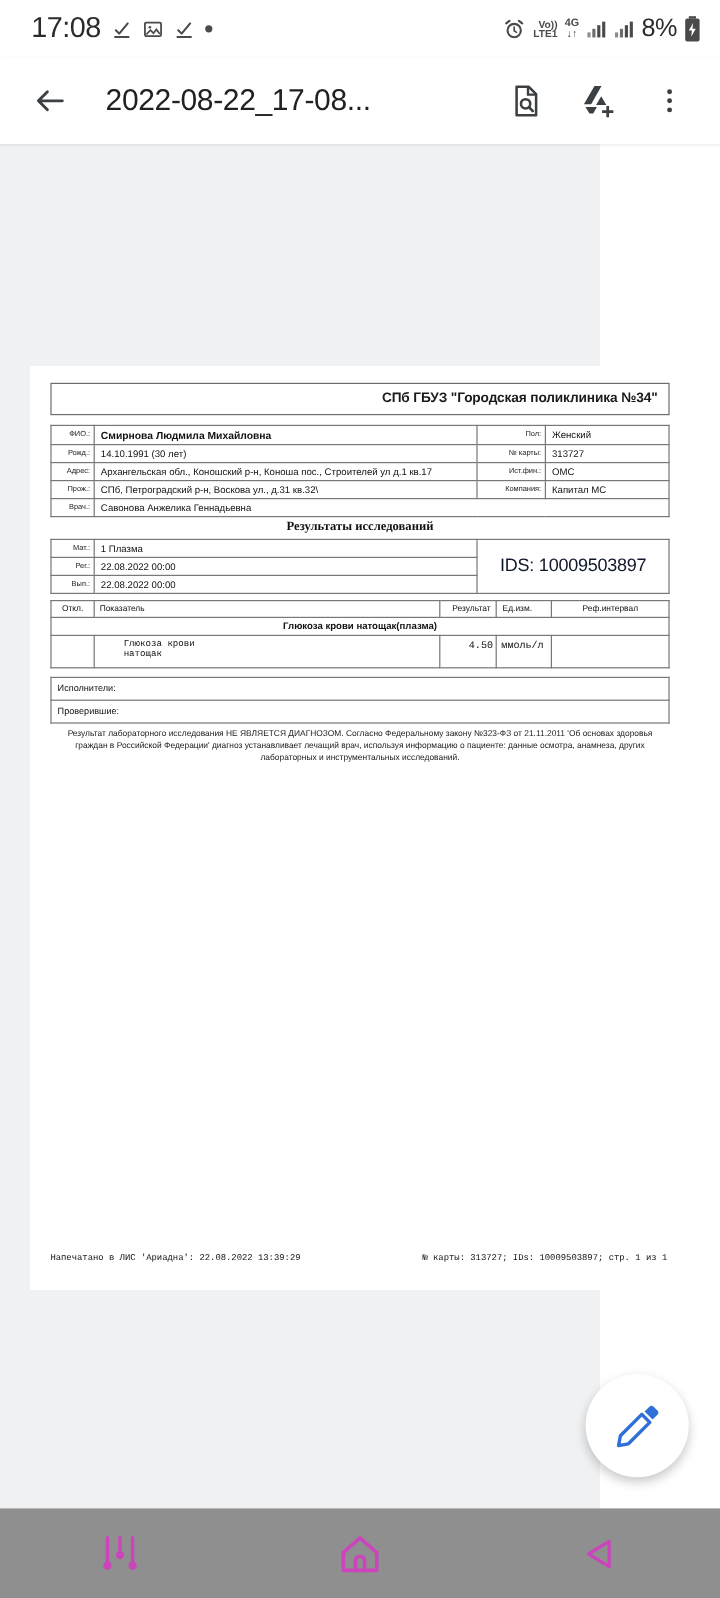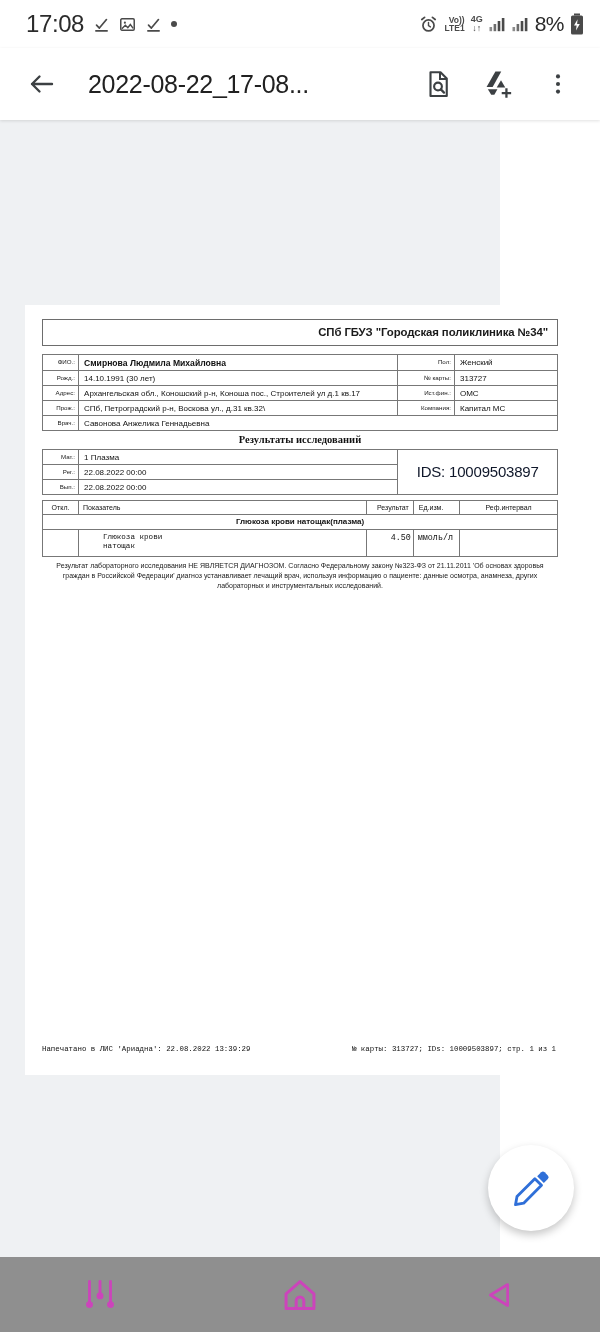--- a/index.html
+++ b/index.html
@@ -334,20 +334,30 @@
             <td></td>
             <td class="an-name" style="white-space:pre-line">Глюкоза  крови
 натощак</td>
             <td class="an-res">4.50</td>
             <td class="an-ed">ммоль/л</td>
             <td></td>
           </tr>
         </tbody>
       </table>
 
+      <table class="t" style="margin-top:7px">
+        <tbody>
+          <tr class="sig-row">
+            <td>Исполнители:</td>
+          </tr>
+          <tr class="sig-row">
+            <td>Проверившие:</td>
+          </tr>
+        </tbody>
+      </table>
 
       <div class="disclaimer">Результат лабораторного исследования НЕ ЯВЛЯЕТСЯ ДИАГНОЗОМ. Согласно Федеральному закону №323-ФЗ от 21.11.2011 'Об основах здоровья граждан в Российской Федерации' диагноз устанавливает лечащий врач, используя информацию о пациенте: данные осмотра, анамнеза, других лабораторных и инструментальных исследований.</div>
     </div>
 
     <div class="footer">
       <span class="f-left">Напечатано в ЛИС 'Ариадна': 22.08.2022 13:39:29</span>
       <span class="f-right">№ карты: 313727; IDs: 10009503897; стр. 1 из 1</span>
     </div>
   </div>
 

